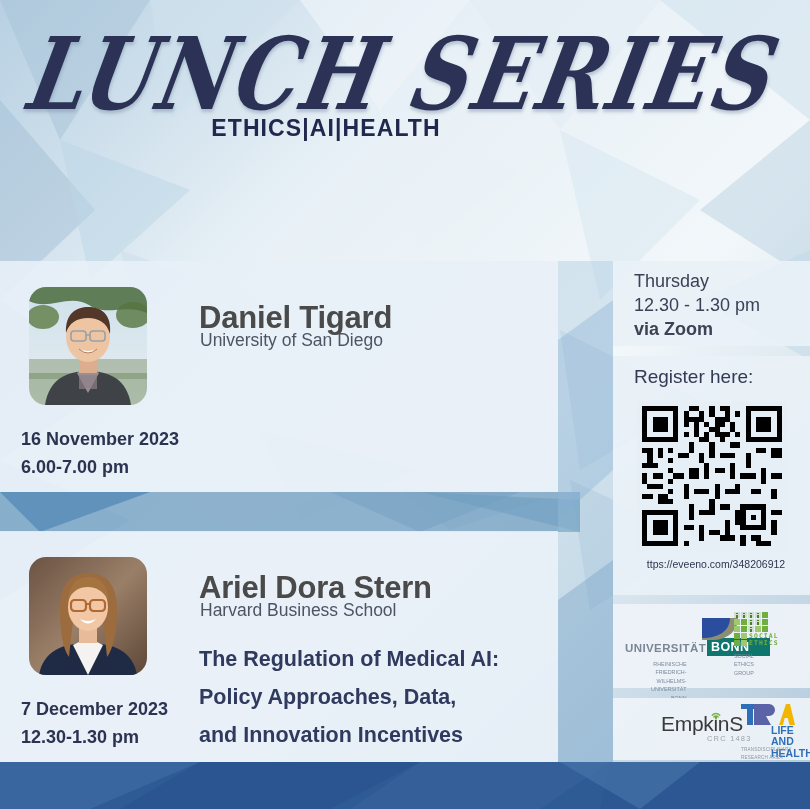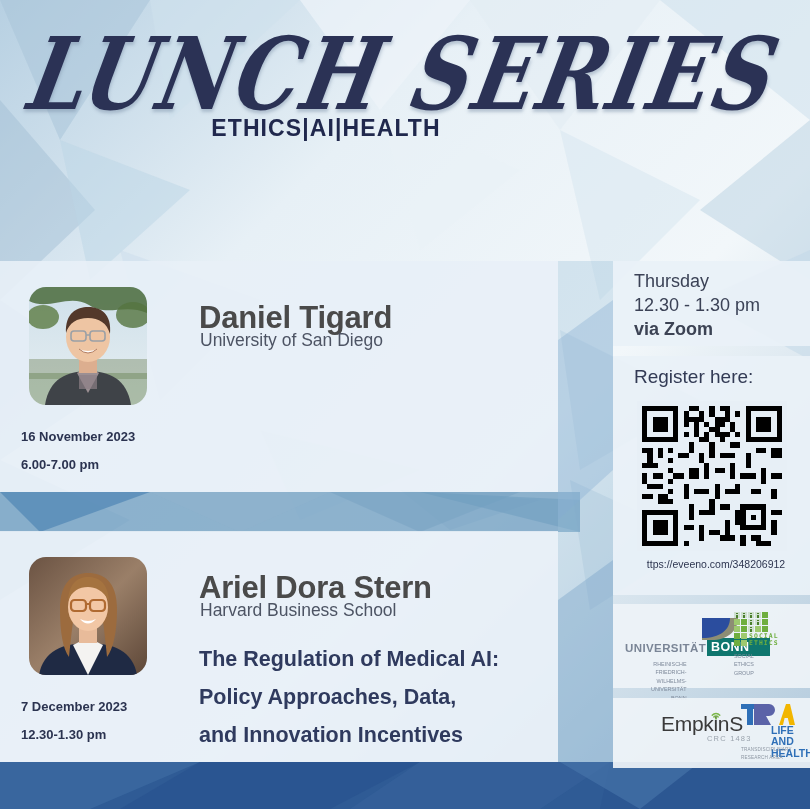--- a/index.html
+++ b/index.html
@@ -73,21 +73,21 @@
     left: 29px; top: 26px;
     width: 118px; height: 118px;
     border-radius: 17px;
     overflow: hidden;
   }
   .photo svg { display: block; width: 118px; height: 118px; }
 
   .date-line {
     position: absolute;
     left: 21px;
-    font-size: 13px;
+    font-size: 18px;
     font-weight: 700;
     color: #2b3350;
     white-space: nowrap;
   }
   .card-date  { top: 168px; }
   .card-time  { top: 196px; }
 
   .speaker-name {
     position: absolute;
     left: 199px; top: 27px;
@@ -125,21 +125,21 @@
   .right-panel {
     position: absolute;
     left: 613px;
     width: 197px;
     background: rgba(234,241,248,0.93);
     z-index: 4;
   }
   #panel-schedule { top: 261px; height: 85px; }
   #panel-register { top: 356px; height: 239px; }
   #panel-logos-1  { top: 604px; height: 84px; background: rgba(238,243,248,0.93); }
-  #panel-logos-2  { top: 698px; height: 70px; background: rgba(238,243,248,0.93); }
+  #panel-logos-2  { top: 698px; height: 62px; background: rgba(238,243,248,0.93); }
 
   .sched-line {
     position: absolute;
     left: 21px;
     font-size: 18px;
     color: #3b4256;
     white-space: nowrap;
   }
   #sched-day  { top: 10px; }
   #sched-time { top: 34px; }

